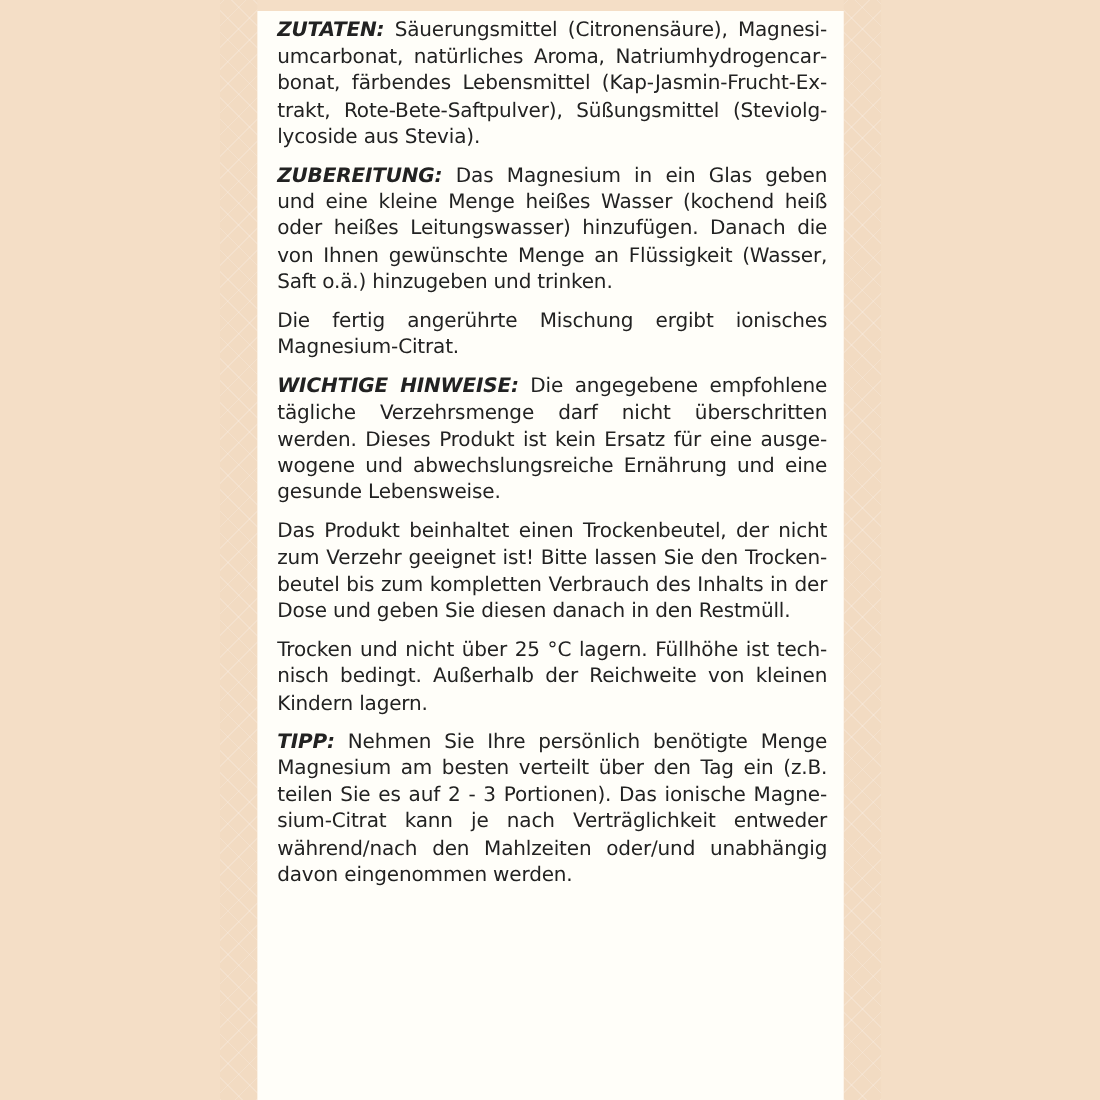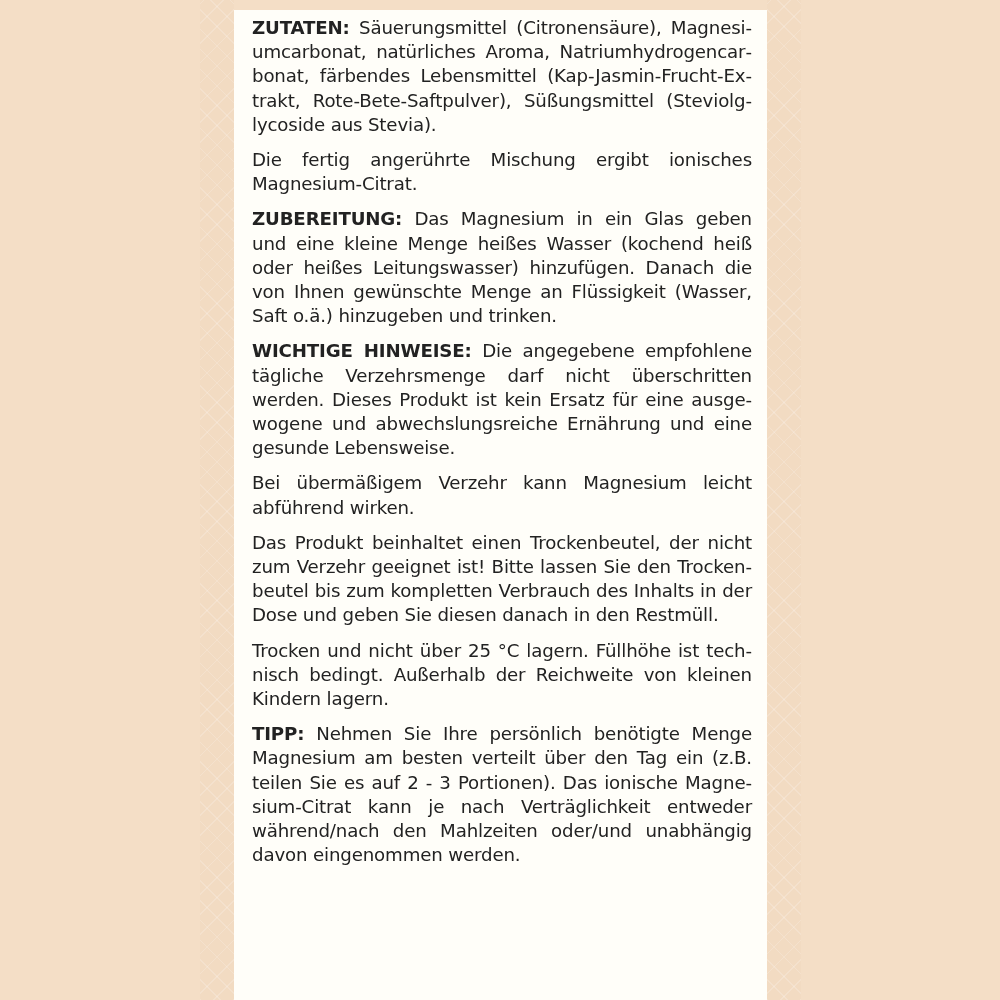--- a/index.html
+++ b/index.html
@@ -27,30 +27,29 @@
     }
     .para {
       margin: 0 0 11px 0;
       font-size: 18.2px;
       line-height: 24.2px;
       text-align: justify;
       letter-spacing: -0.15px;
       word-spacing: 0px;
       hyphens: manual;
     }
-    .para .label { font-weight: bold; }
+    .para .label { font-weight: bold; font-style: italic; }
   </style>
 </head>
 <body>
 
 <div class="pattern-strip strip-left"></div>
 <div class="pattern-strip strip-right"></div>
 
 <div class="panel">
   <p class="para"><span class="label">ZUTATEN:</span><span> Säuerungsmittel (Citronensäure), Magnesi­umcarbonat, natürliches Aroma, Natriumhydrogencar­bonat, färbendes Lebensmittel (Kap-Jasmin-Frucht-Ex­trakt, Rote-Bete-Saftpulver), Süßungsmittel (Steviolg­lycoside aus Stevia).</span></p>
+  <p class="para"><span class="label">ZUBEREITUNG:</span><span> Das Magnesium in ein Glas geben und eine kleine Menge heißes Wasser (kochend heiß oder heißes Leitungswasser) hinzufügen. Danach die von Ihnen gewünschte Menge an Flüssigkeit (Wasser, Saft o.ä.) hinzugeben und trinken.</span></p>
   <p class="para"><span>Die fertig angerührte Mischung ergibt ionisches Magnesium-Citrat.</span></p>
-  <p class="para"><span class="label">ZUBEREITUNG:</span><span> Das Magnesium in ein Glas geben und eine kleine Menge heißes Wasser (kochend heiß oder heißes Leitungswasser) hinzufügen. Danach die von Ihnen gewünschte Menge an Flüssigkeit (Wasser, Saft o.ä.) hinzugeben und trinken.</span></p>
   <p class="para"><span class="label">WICHTIGE HINWEISE:</span><span> Die angegebene empfohlene tägliche Verzehrsmenge darf nicht überschritten werden. Dieses Produkt ist kein Ersatz für eine ausge­wogene und abwechslungsreiche Ernährung und eine gesunde Lebensweise.</span></p>
-  <p class="para"><span>Bei übermäßigem Verzehr kann Magnesium leicht abführend wirken.</span></p>
   <p class="para"><span>Das Produkt beinhaltet einen Trockenbeutel, der nicht zum Verzehr geeignet ist! Bitte lassen Sie den Trocken­beutel bis zum kompletten Verbrauch des Inhalts in der Dose und geben Sie diesen danach in den Restmüll.</span></p>
   <p class="para"><span>Trocken und nicht über 25 °C lagern. Füllhöhe ist tech­nisch bedingt. Außerhalb der Reichweite von kleinen Kindern lagern.</span></p>
   <p class="para"><span class="label">TIPP:</span><span> Nehmen Sie Ihre persönlich benötigte Menge Magnesium am besten verteilt über den Tag ein (z.B. teilen Sie es auf 2 - 3 Portionen). Das ionische Magne­sium-Citrat kann je nach Verträglichkeit entweder während/nach den Mahlzeiten oder/und unabhängig davon eingenommen werden.</span></p>
 </div>
 
 </body></html>

